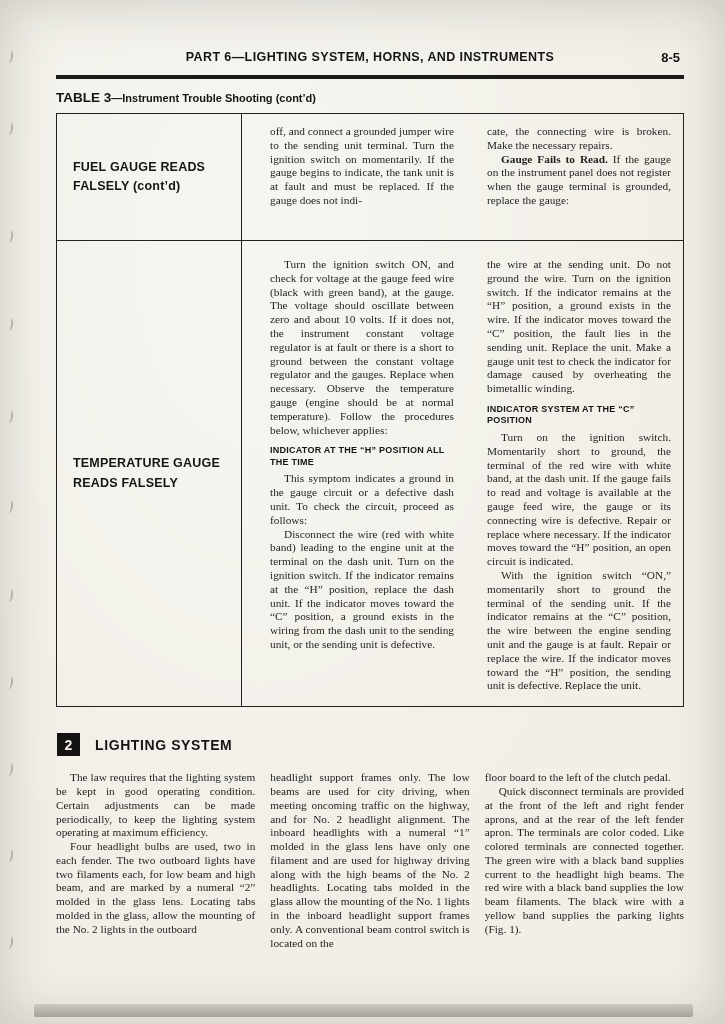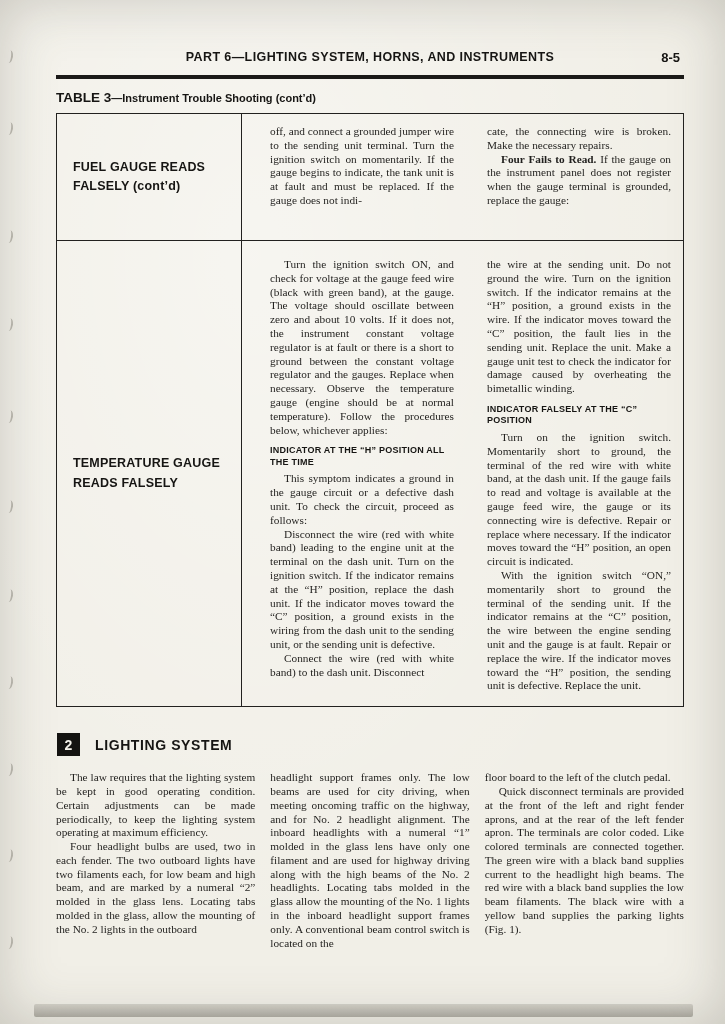--- a/index.html
+++ b/index.html
@@ -136,40 +136,39 @@
       <div class="ts-row row1">
         <div class="ts-label">
           <span>FUEL GAUGE READS FALSELY (cont’d)</span>
         </div>
         <div class="ts-body">
           <div class="ts-col">
               <p class="p0">off, and connect a grounded jumper wire to the sending unit terminal. Turn the ignition switch on momentarily. If the gauge begins to indicate, the tank unit is at fault and must be replaced. If the gauge does not indi-</p>
             </div>
           <div class="ts-col">
               <p class="p0">cate, the connecting wire is broken. Make the necessary repairs.</p>
-              <p class="pb"><b>Four Fails to Read.</b> If the gauge on the instrument panel does not register when the gauge terminal is grounded, replace the gauge:</p>
+              <p class="pb"><b>Gauge Fails to Read.</b> If the gauge on the instrument panel does not register when the gauge terminal is grounded, replace the gauge:</p>
             </div>
         </div>
       </div>
 
       <div class="ts-row row2">
         <div class="ts-label">
           <span>TEMPERATURE GAUGE READS FALSELY</span>
         </div>
         <div class="ts-body">
           <div class="ts-col">
               <p class="p">Turn the ignition switch ON, and check for voltage at the gauge feed wire (black with green band), at the gauge. The voltage should oscillate between zero and about 10 volts. If it does not, the instrument constant voltage regulator is at fault or there is a short to ground between the constant voltage regulator and the gauges. Replace when necessary. Observe the temperature gauge (engine should be at normal temperature). Follow the procedures below, whichever applies:</p>
               <p class="h">INDICATOR AT THE “H” POSITION ALL THE TIME</p>
               <p class="p">This symptom indicates a ground in the gauge circuit or a defective dash unit. To check the circuit, proceed as follows:</p>
               <p class="p">Disconnect the wire (red with white band) leading to the engine unit at the terminal on the dash unit. Turn on the ignition switch. If the indicator remains at the “H” position, replace the dash unit. If the indicator moves toward the “C” position, a ground exists in the wiring from the dash unit to the sending unit, or the sending unit is defective.</p>
-              <p class="p">Connect the wire (red with white band) to the dash unit. Disconnect</p>
             </div>
           <div class="ts-col">
               <p class="p0">the wire at the sending unit. Do not ground the wire. Turn on the ignition switch. If the indicator remains at the “H” position, a ground exists in the wire. If the indicator moves toward the “C” position, the fault lies in the sending unit. Replace the unit. Make a gauge unit test to check the indicator for damage caused by overheating the bimetallic winding.</p>
-              <p class="h">INDICATOR FALSELY AT THE “C” POSITION</p>
+              <p class="h">INDICATOR SYSTEM AT THE “C” POSITION</p>
               <p class="p">Turn on the ignition switch. Momentarily short to ground, the terminal of the red wire with white band, at the dash unit. If the gauge fails to read and voltage is available at the gauge feed wire, the gauge or its connecting wire is defective. Repair or replace where necessary. If the indicator moves toward the “H” position, an open circuit is indicated.</p>
               <p class="p">With the ignition switch “ON,” momentarily short to ground the terminal of the sending unit. If the indicator remains at the “C” position, the wire between the engine sending unit and the gauge is at fault. Repair or replace the wire. If the indicator moves toward the “H” position, the sending unit is defective. Replace the unit.</p>
             </div>
         </div>
       </div>
 
     </div>
 
     <div class="section-head">
       <span class="numbox">2</span>

